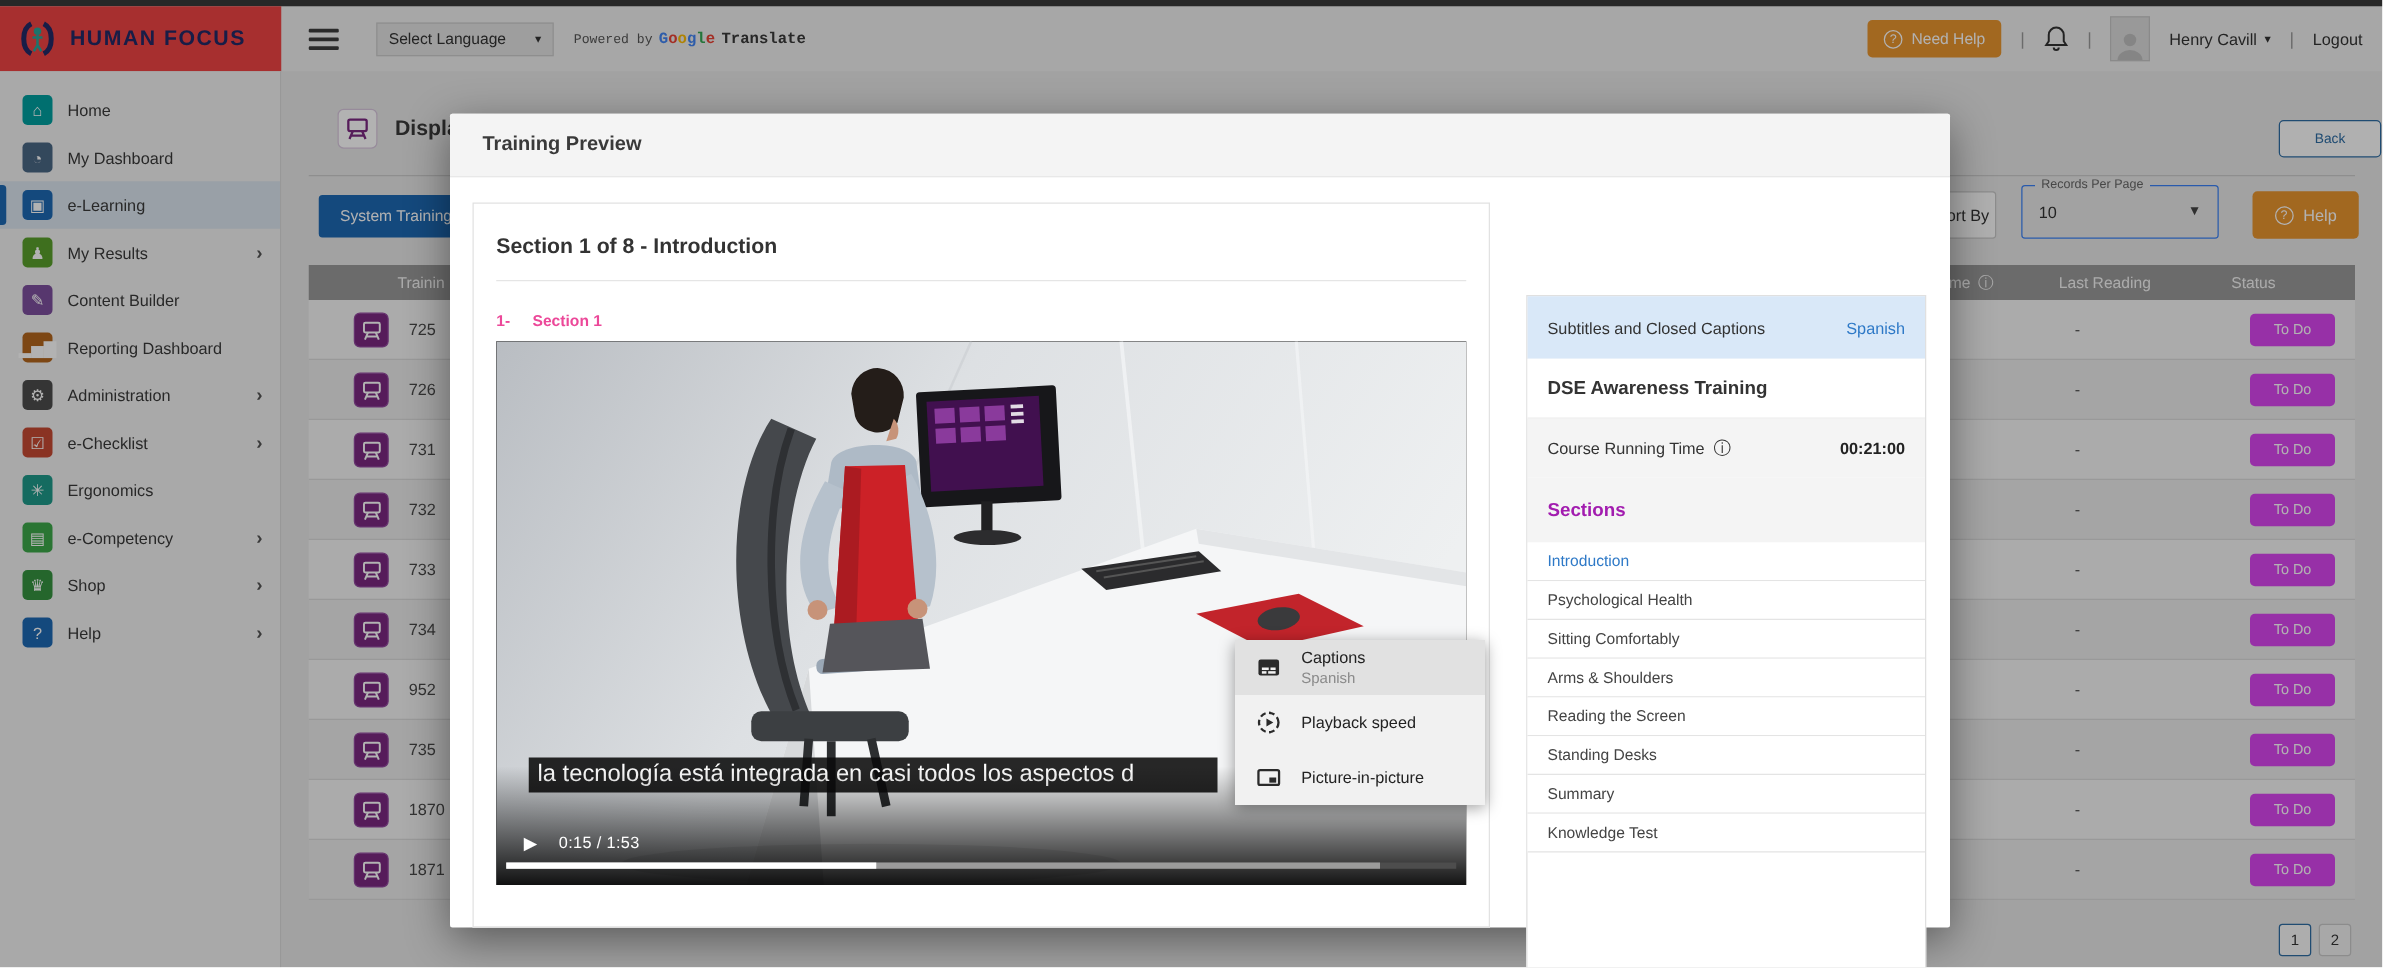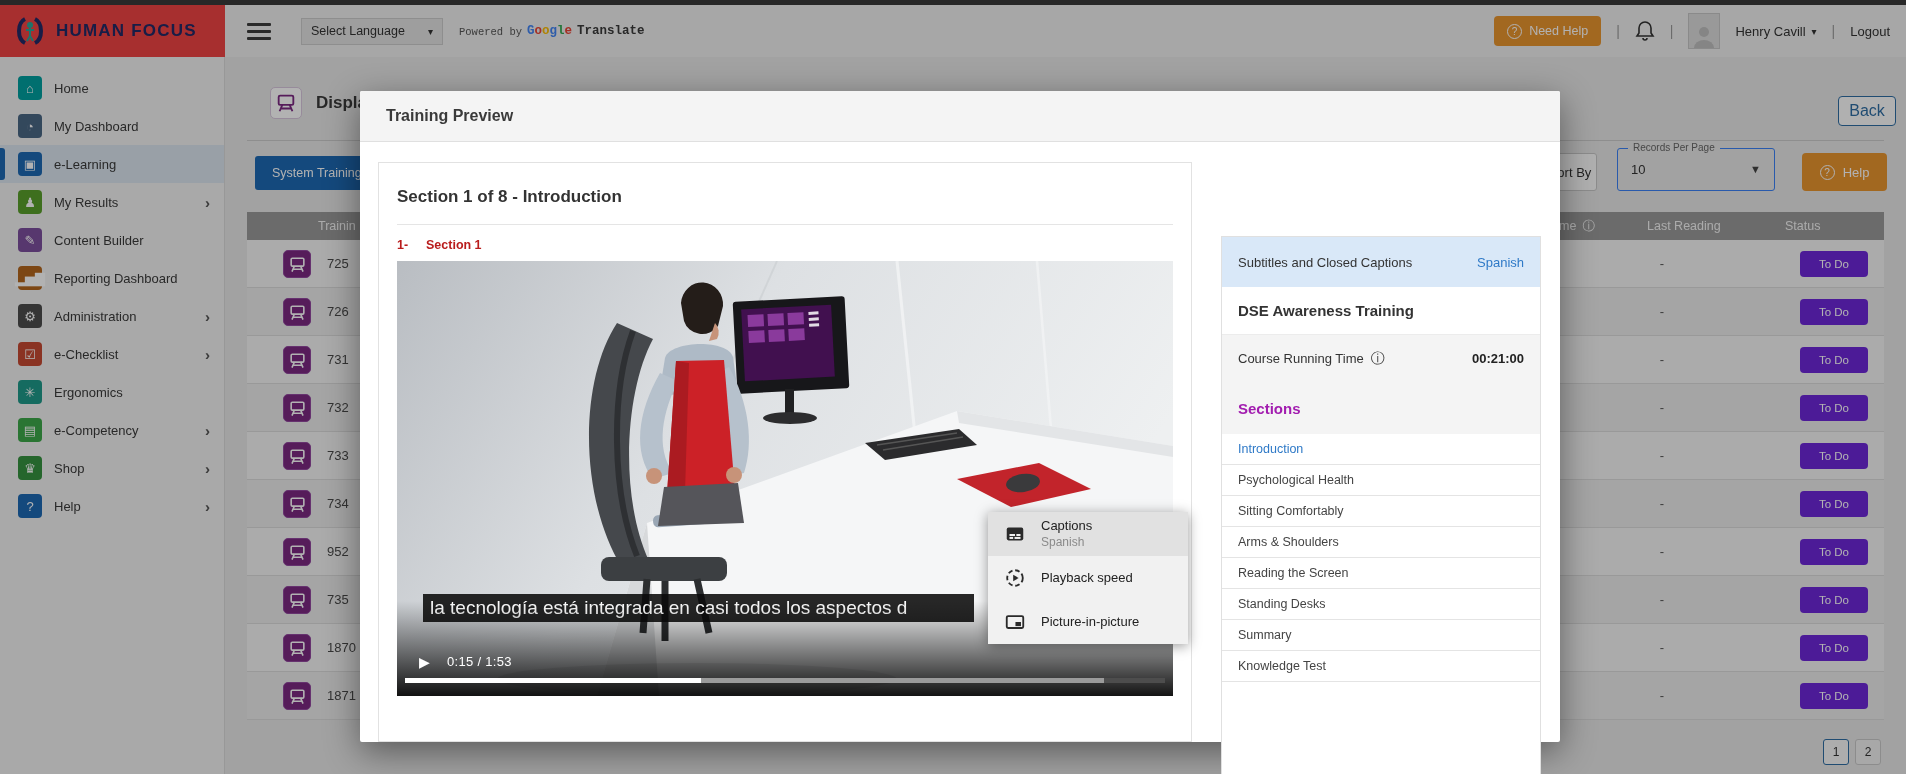--- a/index.html
+++ b/index.html
@@ -38,21 +38,21 @@
   .sb-label { flex:1 1 auto; }
   .sb-chevron { color:#555; font-size:15px; font-weight:bold; }
 
   
   .page { position:absolute; left:225px; top:57px; right:0; bottom:0; z-index:1; }
   .page-title-row { position:absolute; left:45px; top:30px; display:flex; align-items:center; gap:14px; }
   .dse-tile { width:32px; height:32px; border-radius:5px; display:flex; align-items:center; justify-content:center; }
   .tile-white { background:#fff; border:1px solid #d9c7de; color:#7b2982; }
   .tile-purple { background:#7b2982; border:1px solid #93489f; color:#ffffff; }
   .page-title { font-size:17px; font-weight:bold; color:#3a3a3a; }
-  .back-btn { position:absolute; left:1598px; top:39px; width:58px; height:30px; border:1px solid #2e6da4; border-radius:4px; background:#fdfdfd; color:#2e6da4; font-size:16px; display:flex; align-items:center; justify-content:center; cursor:pointer;margin-left:15px; }
+  .back-btn { position:absolute; left:1598px; top:39px; width:82px; height:30px; border:1px solid #2e6da4; border-radius:4px; background:#fdfdfd; color:#2e6da4; font-size:11px; display:flex; align-items:center; justify-content:center; cursor:pointer; }
   .page-divider { position:absolute; left:22px; right:22px; top:83px; border-top:1px solid #cccccc; }
   .tab-system { position:absolute; left:30px; top:99px; height:34px; padding:0 17px; background:#1d69b4; color:#ffffff; font-size:12.5px; display:flex; align-items:center; border-radius:3px; cursor:pointer; }
   .sortby-btn { position:absolute; left:1296px; top:96px; width:76px; height:38px; background:#fcfcfc; border:1px solid #c9c9c9; border-radius:3px; display:flex; align-items:center; justify-content:center; gap:8px; font-size:13px; color:#333; cursor:pointer; }
   .sort-icon i { display:block; height:2px; background:#555; margin:3px 0; }
   .sort-icon i:nth-child(1){width:14px;} .sort-icon i:nth-child(2){width:10px;} .sort-icon i:nth-child(3){width:6px;}
   .rpp-box { position:absolute; left:1392px; top:91px; width:158px; height:43px; border:1px solid #3b82f6; border-radius:3px; cursor:pointer; }
   .rpp-label { position:absolute; top:-7px; left:10px; background:#e8e8e8; padding:0 5px; font-size:10px; color:#666; }
   .rpp-value { position:absolute; left:13px; top:13px; font-size:13px; color:#333; }
   .rpp-caret { position:absolute; right:13px; top:14px; font-size:11px; color:#444; }
   .help-btn { position:absolute; left:1577px; top:96px; width:85px; height:38px; background:#e9952f; border-radius:4px; color:#fff; font-size:13px; display:flex; align-items:center; justify-content:center; gap:8px; cursor:pointer; }
@@ -63,35 +63,35 @@
   .tbl-head { height:28px; background:#9a9a9a; color:#f5f5f5; font-size:12.5px; position:relative; display:flex; align-items:center; }
   .th-training { position:absolute; left:71px; }
   .th-time { position:absolute; left:1312px; display:flex; gap:6px; align-items:center; }
   .th-last { position:absolute; left:1400px; }
   .th-status { position:absolute; left:1538px; }
   .tbl-row { height:48px; background:#f5f5f5; border-bottom:1px solid #dcdcdc; position:relative; cursor:pointer; }
   .tbl-row:nth-child(even) { background:#ececec; }
   .row-icon { position:absolute; left:36px; top:10px; width:28px; height:28px; border-radius:5px; display:flex; align-items:center; justify-content:center; }
   .row-id { position:absolute; left:80px; top:16px; font-size:13px; color:#4a4a4a; }
   .row-dash { position:absolute; left:1385px; top:16px; width:60px; text-align:center; font-size:13px; color:#555; }
-  .todo-badge { position:absolute; left:1553px; top:11px; width:68px; height:26px; background:#6d28d9; border-radius:4px; color:#fff; font-size:11.5px; display:flex; align-items:center; justify-content:center; cursor:pointer; }
+  .todo-badge { position:absolute; left:1553px; top:11px; width:68px; height:26px; background:#d946ef; border-radius:4px; color:#fff; font-size:11.5px; display:flex; align-items:center; justify-content:center; cursor:pointer; }
   .pagination { position:absolute; left:1598px; top:682px; display:flex; gap:6px; }
   .page-btn { width:26px; height:26px; border:1px solid #c9c9c9; border-radius:3px; background:#f1f1f1; font-size:12px; color:#333; display:flex; align-items:center; justify-content:center; cursor:pointer; }
   .page-btn.current { border-color:#2e6da4; background:#f8f8f8; }
 
   
   .dim-overlay { position:absolute; inset:0; background:rgba(0,0,0,.30); z-index:5; }
   .modal { position:absolute; left:360px; top:91px; width:1200px; height:651px; background:#fff; z-index:10; box-shadow:0 10px 35px rgba(0,0,0,.45); border-radius:2px; }
   .modal-header { height:51px; background:#f4f4f4; border-bottom:1px solid #e0e0e0; display:flex; align-items:center; padding-left:26px; font-size:16px; font-weight:bold; color:#3a3a3a; border-radius:2px 2px 0 0; }
   .modal-body { position:relative; height:600px; }
 
   .left-card { position:absolute; left:18px; top:20px; width:814px; height:580px; border:1px solid #e2e2e2; background:#fff; padding:0 18px; }
   .sec-heading { margin-top:24px; font-size:17px; font-weight:bold; color:#333; }
   .sec-divider { margin-top:17px; border-top:1px solid #e5e5e5; }
-  .sec-sub { margin-top:13px; font-size:12.5px; font-weight:bold; color:#b91c1c; }
+  .sec-sub { margin-top:25px; font-size:12.5px; font-weight:bold; color:#ec4899; }
   .sec-sub .sec-num { display:inline-block; width:29px; }
 
   .video { position:relative; margin-top:9px; width:776px; height:435px; background:#000; overflow:hidden; }
   .video svg.scene { position:absolute; inset:0; }
   .subtitle { position:absolute; left:26px; top:333px; width:551px; height:28px; background:rgba(10,10,10,.88); color:#fff; font-size:19px; line-height:28px; padding:0 7px; white-space:nowrap; overflow:hidden; }
   .vid-shade { position:absolute; left:0; right:0; bottom:0; height:95px; background:linear-gradient(to bottom, rgba(0,0,0,0), rgba(0,0,0,.92)); }
   .play-btn { position:absolute; left:22px; bottom:26px; color:#fff; font-size:14px; cursor:pointer; }
   .vid-time { position:absolute; left:50px; bottom:27px; color:#fff; font-size:13px; letter-spacing:.3px; }
   .progress { position:absolute; left:8px; right:8px; bottom:13px; height:5px; background:#4d4d4d; cursor:pointer; }
   .progress .buffered { position:absolute; left:0; top:0; bottom:0; background:#9b9b9b; }

